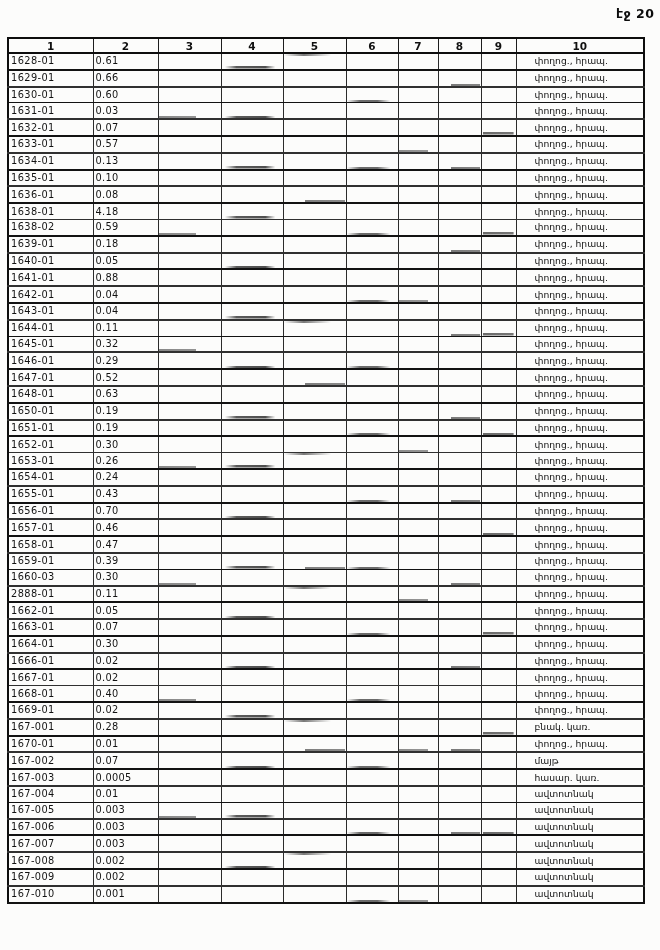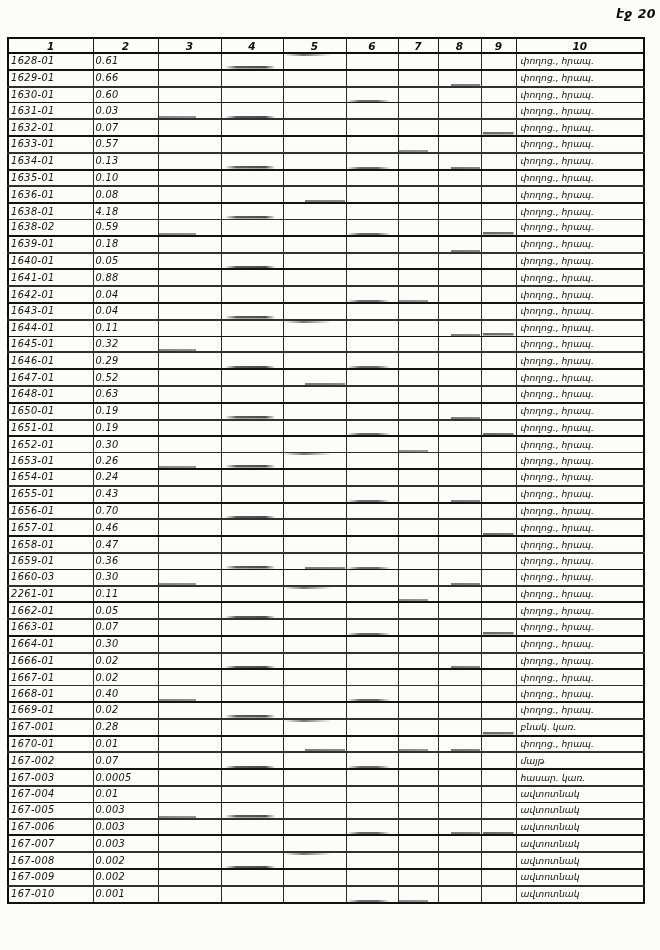--- a/index.html
+++ b/index.html
@@ -3,21 +3,21 @@
 <meta charset="utf-8">
 <style>
   html,body{margin:0;padding:0;}
   body{
     width:660px;height:950px;
     background:#fcfcfb;
     font-family:"DejaVu Sans","Liberation Sans",sans-serif;
     color:#151515;
     overflow:hidden;
   }
-  .page{position:relative;width:660px;height:858px;font-style:italic;}
+  .page{position:relative;width:660px;height:858px;}
 
   
   .top-noise{
     position:absolute;top:6px;left:95px;width:300px;height:4px;
     background:
       radial-gradient(circle 1px at 8px 2px,#999 60%,transparent 61%),
       radial-gradient(circle 1px at 30px 1px,#aaa 60%,transparent 61%),
       radial-gradient(circle 1px at 95px 2px,#999 60%,transparent 61%),
       radial-gradient(circle 1px at 120px 2px,#aaa 60%,transparent 61%),
       radial-gradient(circle 1px at 128px 1px,#999 60%,transparent 61%),
@@ -49,21 +49,21 @@
   td{
     border:1px solid #2b2b2b;border-bottom:2px solid #121212;
     height:14.8px;line-height:14px;padding:0 2px;
     font-size:9.5px;overflow:hidden;white-space:nowrap;
   }
   tbody tr:nth-child(even) td{border-bottom-color:#303030;}
   tbody tr:nth-child(7n+3) td{border-bottom-style:solid;border-bottom-width:1px;}
 
   td.c-id{letter-spacing:.4px;font-size:9.8px;color:#121212;}
   td.c-val{text-align:left;font-size:9.8px;letter-spacing:.3px;color:#121212;}
-  td.c-note{position:relative;padding-left:4px;font-size:9.2px;color:#101010;}
+  td.c-note{position:relative;padding-left:18px;font-size:9.2px;color:#101010;}
 
   
   tbody tr:nth-child(3n+1) td.e4{background:linear-gradient(to right,transparent 5%,rgba(5,5,5,.65) 25%,rgba(5,5,5,.7) 75%,transparent 92%) 0 100%/95% 2.5px no-repeat;}
   tbody tr:nth-child(4n+3) td.e6{background:linear-gradient(to right,transparent 0,rgba(10,10,10,.6) 30%,rgba(10,10,10,.6) 70%,transparent 100%) 0 100%/85% 2px no-repeat;}
   tbody tr:nth-child(5n+2) td.e8{background:linear-gradient(to right,rgba(15,15,15,.55),rgba(15,15,15,.5)) 100% 100%/70% 2px no-repeat;}
   tbody tr:nth-child(7n+4) td.e3{background:linear-gradient(to right,rgba(20,20,20,.5),rgba(20,20,20,.45)) 0 100%/60% 2px no-repeat;}
   tbody tr:nth-child(6n+5) td.e9{background:linear-gradient(to right,rgba(8,8,8,.6),rgba(8,8,8,.55)) 50% 100%/90% 2.5px no-repeat;}
   tbody tr:nth-child(8n+1) td.e5{background:linear-gradient(to right,transparent,rgba(12,12,12,.55) 40%,transparent 95%) 0 0/80% 2px no-repeat;}
   tbody tr:nth-child(9n+6) td.e7{background:linear-gradient(to right,rgba(0,0,0,.45),rgba(0,0,0,.4)) 0 100%/75% 2px no-repeat;}
   tbody tr:nth-child(11n+9) td.e5{background:linear-gradient(to right,rgba(0,0,0,.5),rgba(0,0,0,.45)) 100% 100%/65% 2px no-repeat;}
@@ -459,21 +459,21 @@
           <td class="e4"></td>
           <td class="e5"></td>
           <td class="e6"></td>
           <td class="e7"></td>
           <td class="e8"></td>
           <td class="e9"></td>
           <td class="c-note"><span>փողոց., հրապ.</span></td>
         </tr>
         <tr>
           <td class="c-id">1659-01</td>
-          <td class="c-val">0.36</td>
+          <td class="c-val">0.39</td>
           <td class="e3"></td>
           <td class="e4"></td>
           <td class="e5"></td>
           <td class="e6"></td>
           <td class="e7"></td>
           <td class="e8"></td>
           <td class="e9"></td>
           <td class="c-note"><span>փողոց., հրապ.</span></td>
         </tr>
         <tr>
@@ -482,21 +482,21 @@
           <td class="e3"></td>
           <td class="e4"></td>
           <td class="e5"></td>
           <td class="e6"></td>
           <td class="e7"></td>
           <td class="e8"></td>
           <td class="e9"></td>
           <td class="c-note"><span>փողոց., հրապ.</span></td>
         </tr>
         <tr>
-          <td class="c-id">2261-01</td>
+          <td class="c-id">2888-01</td>
           <td class="c-val">0.11</td>
           <td class="e3"></td>
           <td class="e4"></td>
           <td class="e5"></td>
           <td class="e6"></td>
           <td class="e7"></td>
           <td class="e8"></td>
           <td class="e9"></td>
           <td class="c-note"><span>փողոց., հրապ.</span></td>
         </tr>

